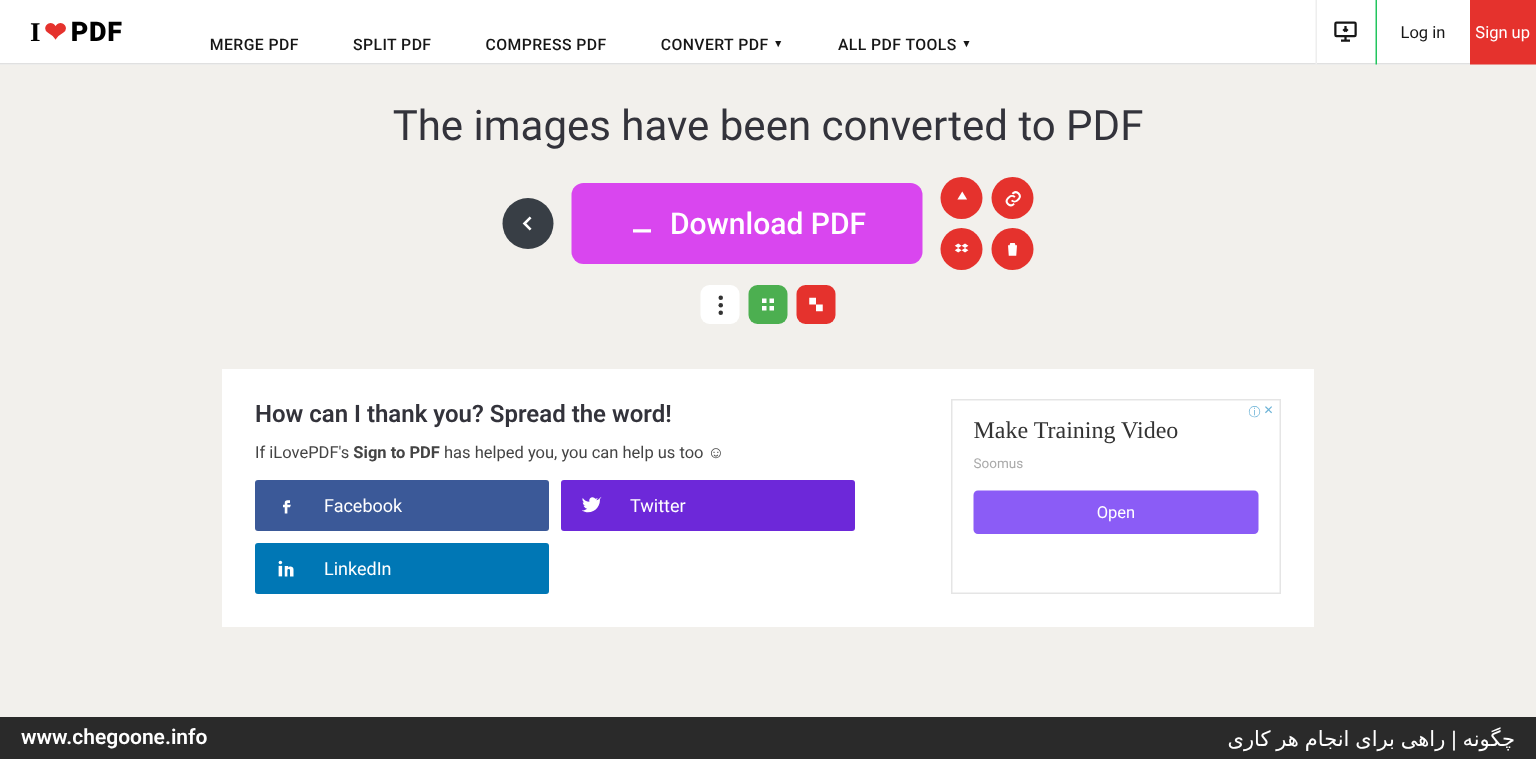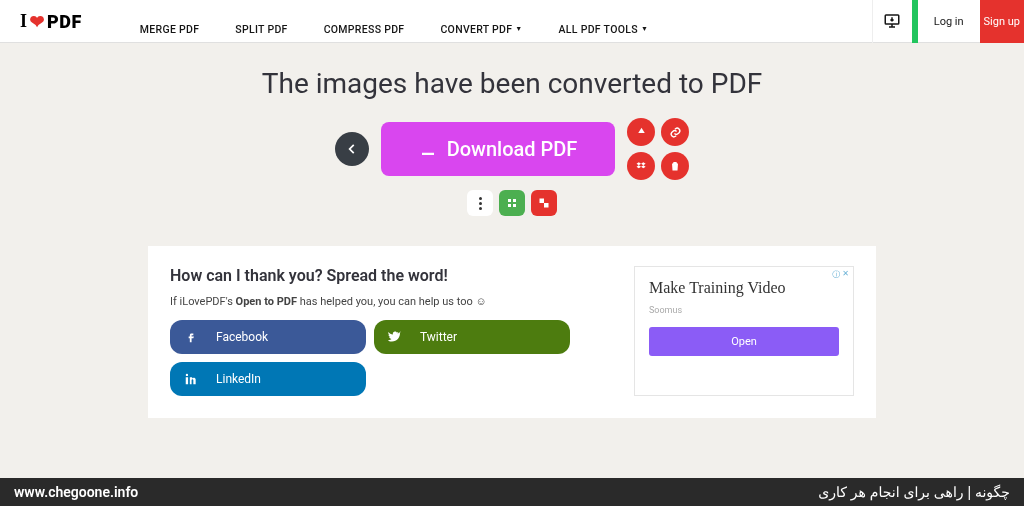--- a/index.html
+++ b/index.html
@@ -8,21 +8,21 @@
   
   .header { background: #fff; height: 43px; display: flex; align-items: center; border-bottom: 1px solid #e0e0e0; }
   .logo { display: flex; align-items: center; margin-left: 20px; font-weight: 900; font-size: 18px; letter-spacing: 0.5px; }
   .logo .i { font-family: Georgia, serif; }
   .logo .heart { color: #e5322d; margin: 0 2px; font-size: 18px; }
   .nav { display: flex; margin-left: 40px; gap: 0; margin-top: 16px; }
   .nav-item { font-size: 10.5px; font-weight: 500; color: #161616; padding: 0 18px; cursor: pointer; letter-spacing: 0.3px; display: flex; align-items: center; gap: 3px; }
   .caret { font-size: 7px; }
   .header-right { margin-left: auto; display: flex; align-items: center; height: 100%; }
   .dl-icon { width: 40px; height: 43px; display: flex; align-items: center; justify-content: center; border-left: 1px solid #eee; cursor: pointer; }
-  .login-btn { padding: 0 16px; font-size: 11px; color: #161616; height: 43px; display: flex; align-items: center; cursor: pointer; border-left: 6px solid #22c55e; }
+  .login-btn { padding: 0 16px; font-size: 11px; color: #161616; height: 43px; display: flex; align-items: center; cursor: pointer; border-left: 1px solid #22c55e; }
   .signup-btn { background: #e5322d; color: #fff; padding: 0 4px; font-size: 11px; height: 43px; display: flex; align-items: center; cursor: pointer; }
 
   
   .success-title { text-align: center; font-size: 28px; font-weight: 400; color: #33333b; margin-top: 24px; }
   .download-row { display: flex; justify-content: center; align-items: center; margin-top: 18px; gap: 12px; }
   .back-btn { width: 34px; height: 34px; border-radius: 50%; background: #383e45; color: #fff; display: flex; align-items: center; justify-content: center; cursor: pointer; }
   .download-btn { background: #d946ef; color: #fff; border-radius: 8px; padding: 0 38px; height: 54px; display: flex; align-items: center; gap: 10px; font-size: 20px; font-weight: 500; cursor: pointer; }
   .circle-col { display: flex; flex-direction: column; gap: 6px; }
   .circle-row { display: flex; gap: 6px; }
   .circle-btn { width: 28px; height: 28px; border-radius: 50%; background: #e5322d; color: #fff; display: flex; align-items: center; justify-content: center; cursor: pointer; }
@@ -35,23 +35,23 @@
   .tool-red { background: #e5322d; }
 
   
   .card { background: #fff; margin: 30px auto 0; width: 728px; padding: 20px 22px 22px; display: flex; gap: 18px; }
   .card-left { flex: 1; }
   .card-title { font-size: 16px; font-weight: 600; color: #33333b; margin-bottom: 10px; }
   .card-sub { font-size: 11px; color: #444; margin-bottom: 12px; }
   .card-sub strong { font-weight: 700; }
   .share-grid { display: flex; flex-direction: column; gap: 8px; width: 400px; }
   .share-row { display: flex; gap: 8px; }
-  .share-btn { flex: 1; height: 34px; display: flex; align-items: center; padding: 0 14px; color: #fff; font-size: 12px; gap: 18px; cursor: pointer; border-radius: 12px; }
+  .share-btn { flex: 1; height: 34px; display: flex; align-items: center; padding: 0 14px; color: #fff; font-size: 12px; gap: 18px; cursor: pointer; border-radius: 2px; }
   .fb { background: #3b5998; }
-  .tw { background: #4d7c0f; }
+  .tw { background: #6d28d9; }
   .li { background: #0077b5; }
   .share-icon { width: 14px; }
 
   .card-right { width: 220px; border: 1px solid #e5e5e5; padding: 12px 14px 12px; position: relative; }
   .ad-mark { position: absolute; top: 2px; right: 4px; font-size: 8px; color: #6bb2d6; display: flex; gap: 2px; }
   .ad-title { font-size: 16px; font-weight: 400; color: #333; margin-bottom: 6px; font-family: Georgia, serif; }
   .ad-body { font-size: 10px; color: #888; line-height: 1.4; }
   .ad-brand { font-size: 9px; color: #aaa; margin-top: 8px; }
   .ad-open { background: #8b5cf6; color: #fff; text-align: center; padding: 8px 0; border-radius: 3px; font-size: 11px; margin-top: 12px; cursor: pointer; }
 
@@ -162,21 +162,21 @@
         <rect x="3" y="3" width="9" height="9"></rect>
         <rect x="12" y="12" width="9" height="9"></rect>
       </svg>
   </div>
 </div>
 
 <div class="card">
   <div class="card-left">
     <div class="card-title">How can I thank you? Spread the word!</div>
     <div class="card-sub">
-      <span>If iLovePDF's </span><strong>Open to PDF</strong><span> has helped you, you can help us too ☺</span>
+      <span>If iLovePDF's </span><strong>Sign to PDF</strong><span> has helped you, you can help us too ☺</span>
     </div>
     <div class="share-grid">
       <div class="share-row">
         <div class="share-btn fb">
           <svg class="share-icon" viewBox="0 0 24 24" fill="#fff">
               <path d="M13 9h3V6h-3c-2 0-3 1-3 3v2H8v3h2v7h3v-7h3l1-3h-4V9z"></path>
             </svg>
           <span>Facebook</span>
         </div>
         <div class="share-btn tw">

